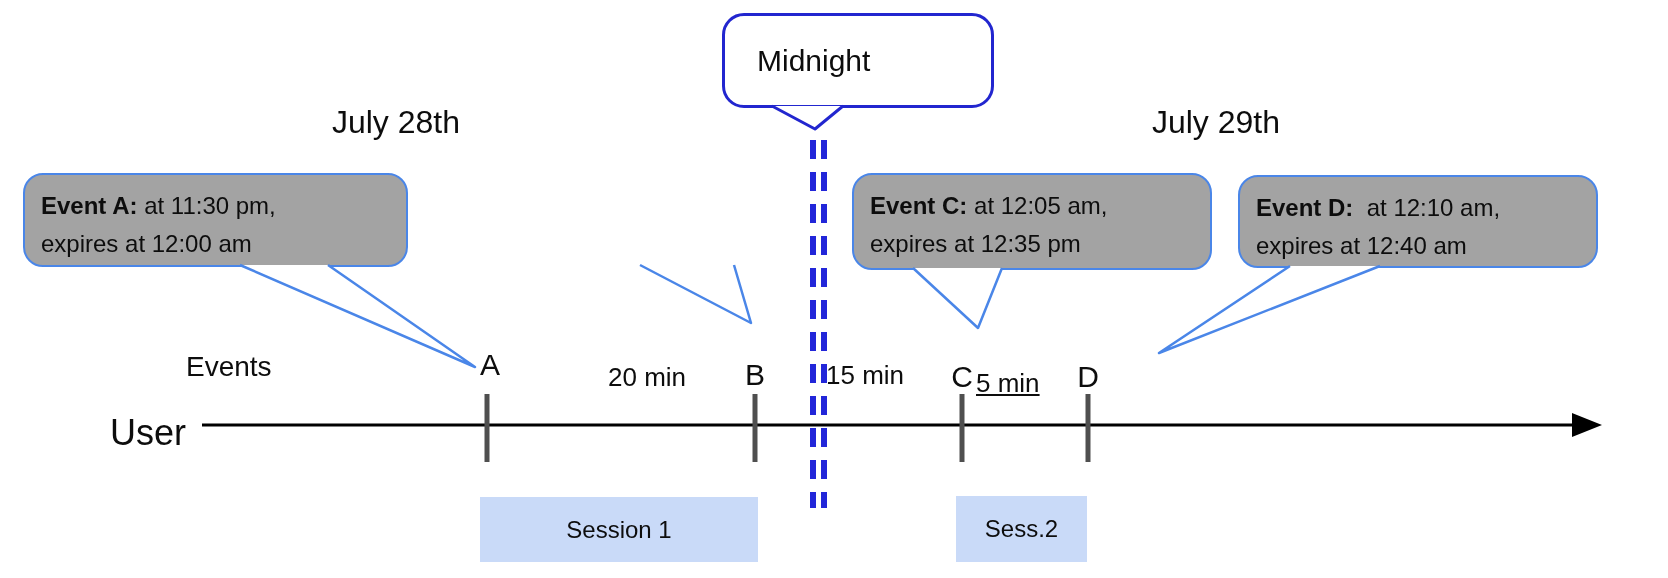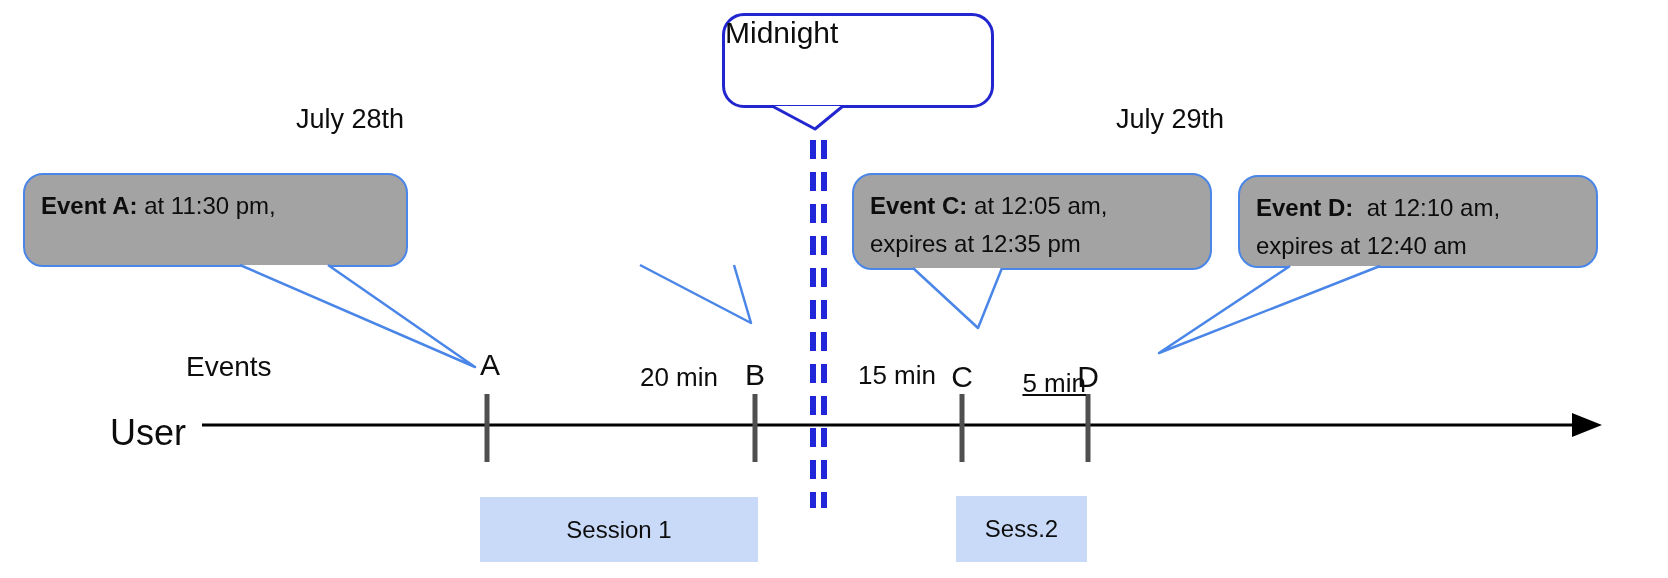--- a/index.html
+++ b/index.html
@@ -4,41 +4,41 @@
 <style>
   html,body { margin:0; padding:0; background:#ffffff; }
   .canvas {
     position:relative; width:1668px; height:578px; background:#ffffff;
     font-family:"Liberation Sans", sans-serif; color:#0d0d0d; overflow:hidden;
   }
   .abs { position:absolute; }
   svg.layer { position:absolute; left:0; top:0; width:1668px; height:578px; pointer-events:none; }
 
   
-  .date-label { font-size:27px; text-align:center; width:220px; }
+  .date-label { font-size:32px; text-align:right; width:220px; }
 
   
   .callout {
     position:absolute; background:#a3a3a3;
     border:2.5px solid var(--callout-border,#4a86e8); border-radius:20px;
     font-size:24px; line-height:38px; padding:12px 8px 0 16px; box-sizing:border-box;
   }
   .callout b { font-weight:bold; }
   .callout span { white-space:pre; }
   .callout-midnight {
     position:absolute; background:#ffffff;
     border:3px solid var(--midnight-border,#2226cf); border-radius:22px;
-    font-size:30px; display:flex; box-sizing:border-box;
+    font-size:30px; display:flex; align-items:center; padding-left:32px; box-sizing:border-box;
   }
 
   
   .events-label { font-size:28px; }
   .user-label   { font-size:36px; }
   .tick-letter  { font-size:30px; width:56px; text-align:center; }
-  .gap-label    { font-size:26px; width:110px; text-align:right; }
+  .gap-label    { font-size:26px; width:110px; text-align:left; }
 
   
   .session {
     position:absolute; background:var(--session-fill,#c9daf8);
     display:flex; align-items:center; justify-content:center;
     font-size:24px; color:#0d0d0d;
   }
 
   
   .timeline-line { stroke:var(--timeline,#000); stroke-width:3; }
@@ -88,20 +88,21 @@
   <div class="abs gap-label" style="left:608px; top:362px;">20 min</div>
   <div class="abs gap-label" style="left:826px; top:360px;">15 min</div>
   <div class="abs gap-label" style="left:976px; top:368px;text-decoration:underline;">5 min</div>
 
   <div class="callout-midnight" style="left:722px; top:13px; width:272px; height:95px;">
     <span>Midnight</span>
   </div>
 
   <div class="callout" style="left:23px; top:173px; width:385px; height:94px;">
     <div><b>Event A:</b><span> at 11:30 pm,</span></div>
+    <div>expires at 12:00 am</div>
   </div>
 
 
   <div class="callout" style="left:852px; top:173px; width:360px; height:97px;">
     <div><b>Event C:</b><span> at 12:05 am,</span></div>
     <div>expires at 12:35 pm</div>
   </div>
 
   <div class="callout" style="left:1238px; top:175px; width:360px; height:93px;">
     <div><b>Event D:</b><span>  at 12:10 am,</span></div>

